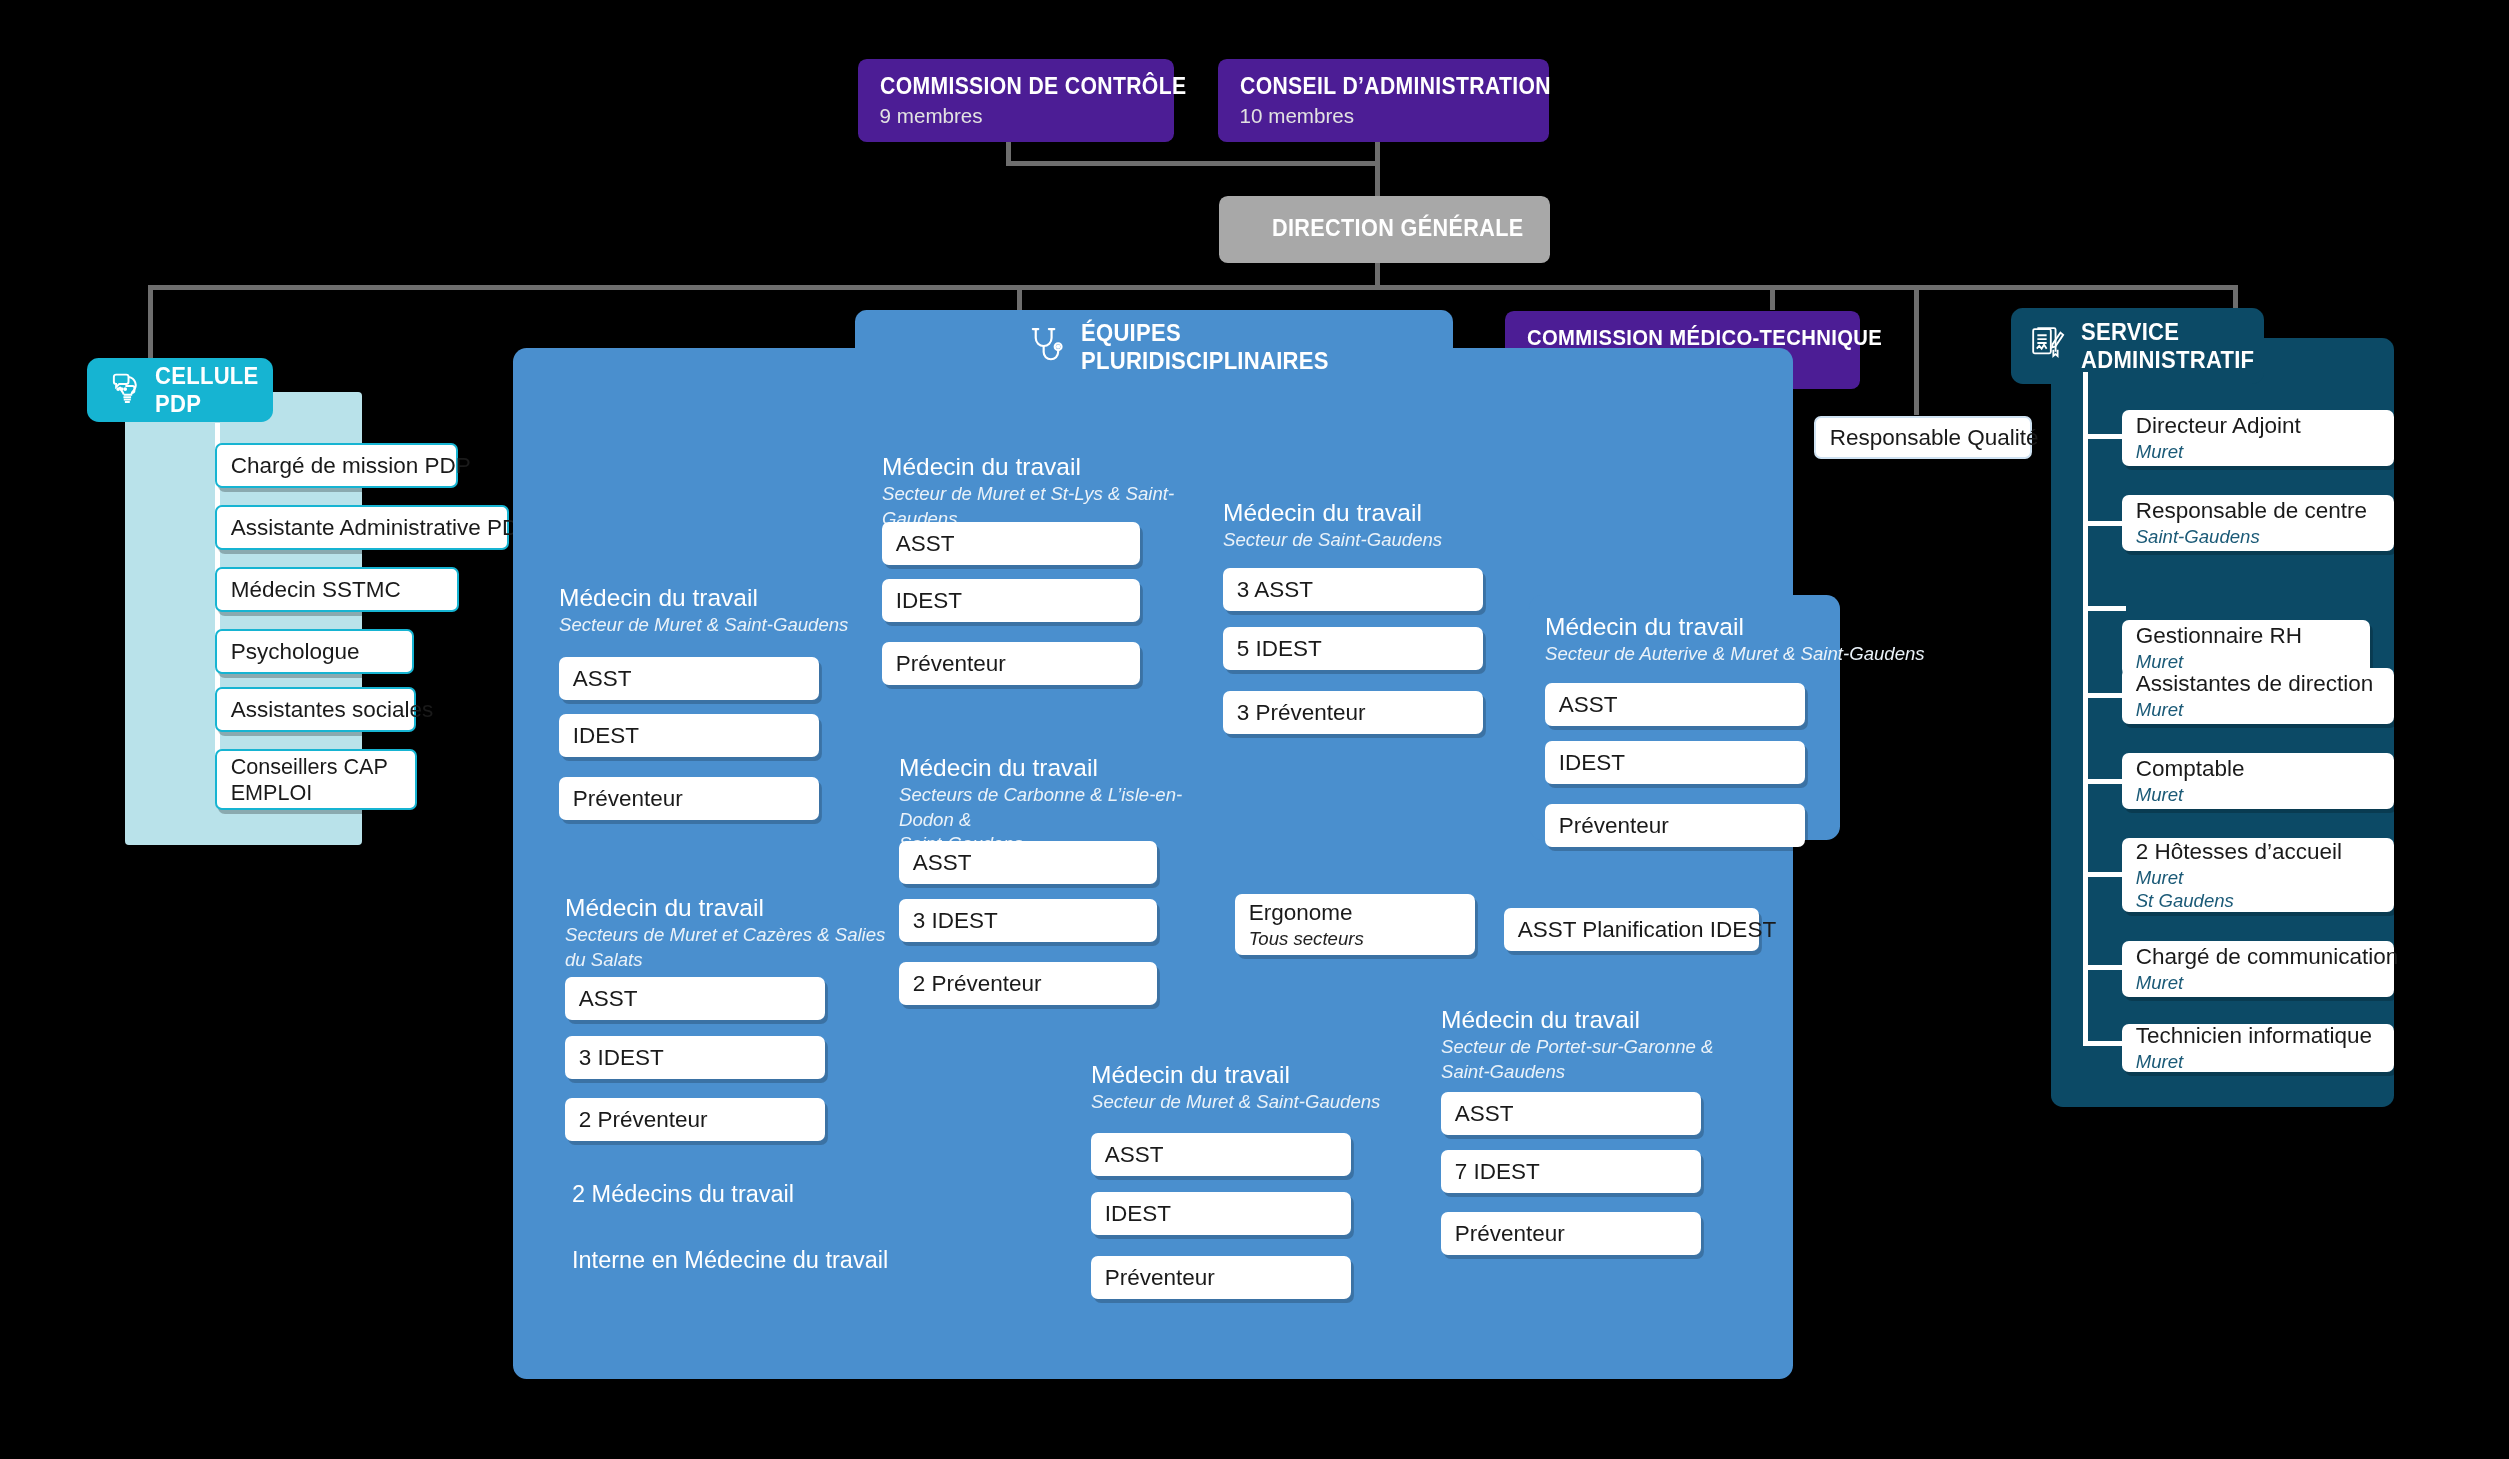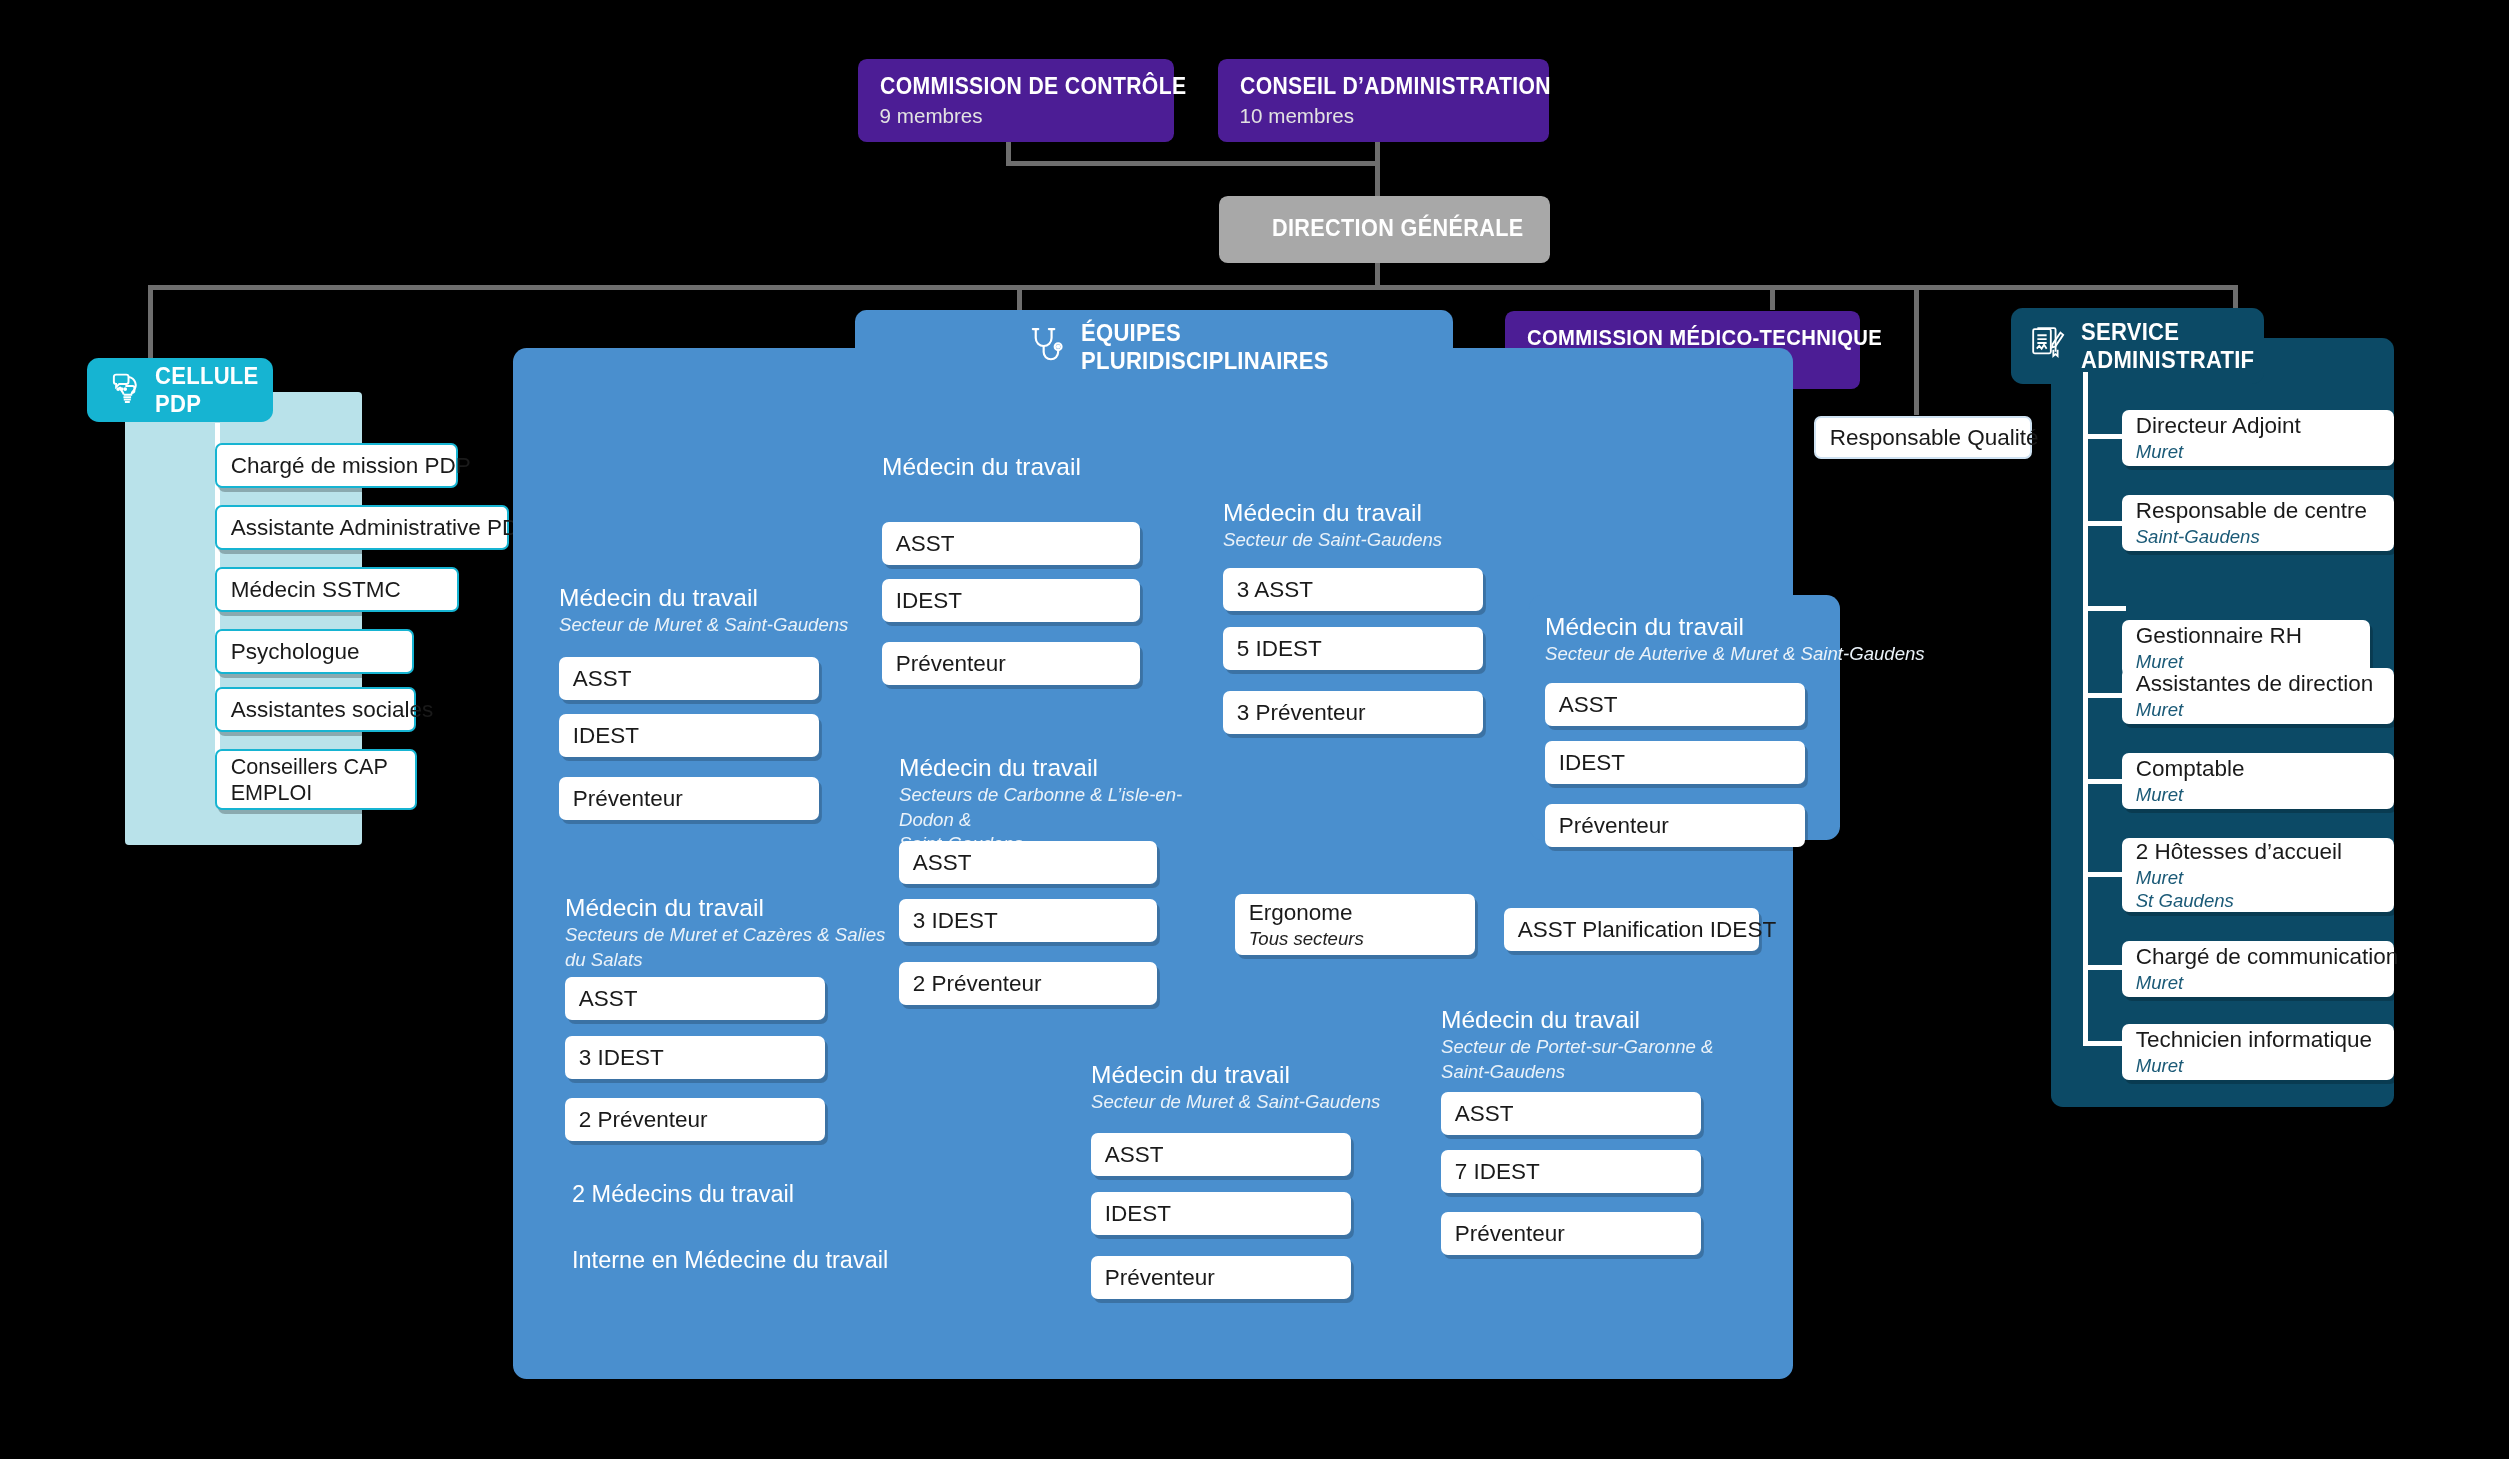--- a/index.html
+++ b/index.html
@@ -247,20 +247,21 @@
     </div>
   <div class="pill plain" style="left:565px; top:1098px; width:260px; height:43px;">
     <span class="p-main">2 Préventeur</span>
     </div>
 
   <div class="free-text" style="left:572px; top:1181px;">2 Médecins du travail</div>
   <div class="free-text" style="left:572px; top:1247px;">Interne en Médecine du travail</div>
 
   <div class="team-head" style="left:882px; top:453px; width:333px;">
     <div class="th-title">Médecin du travail</div>
+    <div class="th-sub">Secteur de Muret et St-Lys &amp; Saint-Gaudens</div>
   </div>
   <div class="pill plain" style="left:882px; top:522px; width:258px; height:43px;">
     <span class="p-main">ASST</span>
     </div>
   <div class="pill plain" style="left:882px; top:579px; width:258px; height:43px;">
     <span class="p-main">IDEST</span>
     </div>
   <div class="pill plain" style="left:882px; top:642px; width:258px; height:43px;">
     <span class="p-main">Préventeur</span>
     </div>
@@ -396,19 +397,19 @@
   </div>
   <div class="pill two-line" style="left:2122px; top:838px; width:272px; height:74px;">
     <span class="p-main">2 Hôtesses d’accueil</span>
     <span class="p-sub">Muret
 St Gaudens</span>
   </div>
   <div class="pill two-line" style="left:2122px; top:941px; width:272px; height:56px;">
     <span class="p-main">Chargé de communication</span>
     <span class="p-sub">Muret</span>
   </div>
-  <div class="pill two-line" style="left:2122px; top:1024px; width:272px; height:56px;">
+  <div class="pill two-line" style="left:2122px; top:1024px; width:272px; height:48px;">
     <span class="p-main">Technicien informatique</span>
     <span class="p-sub">Muret</span>
   </div>
 
 </div>
 
 
 </body></html>

